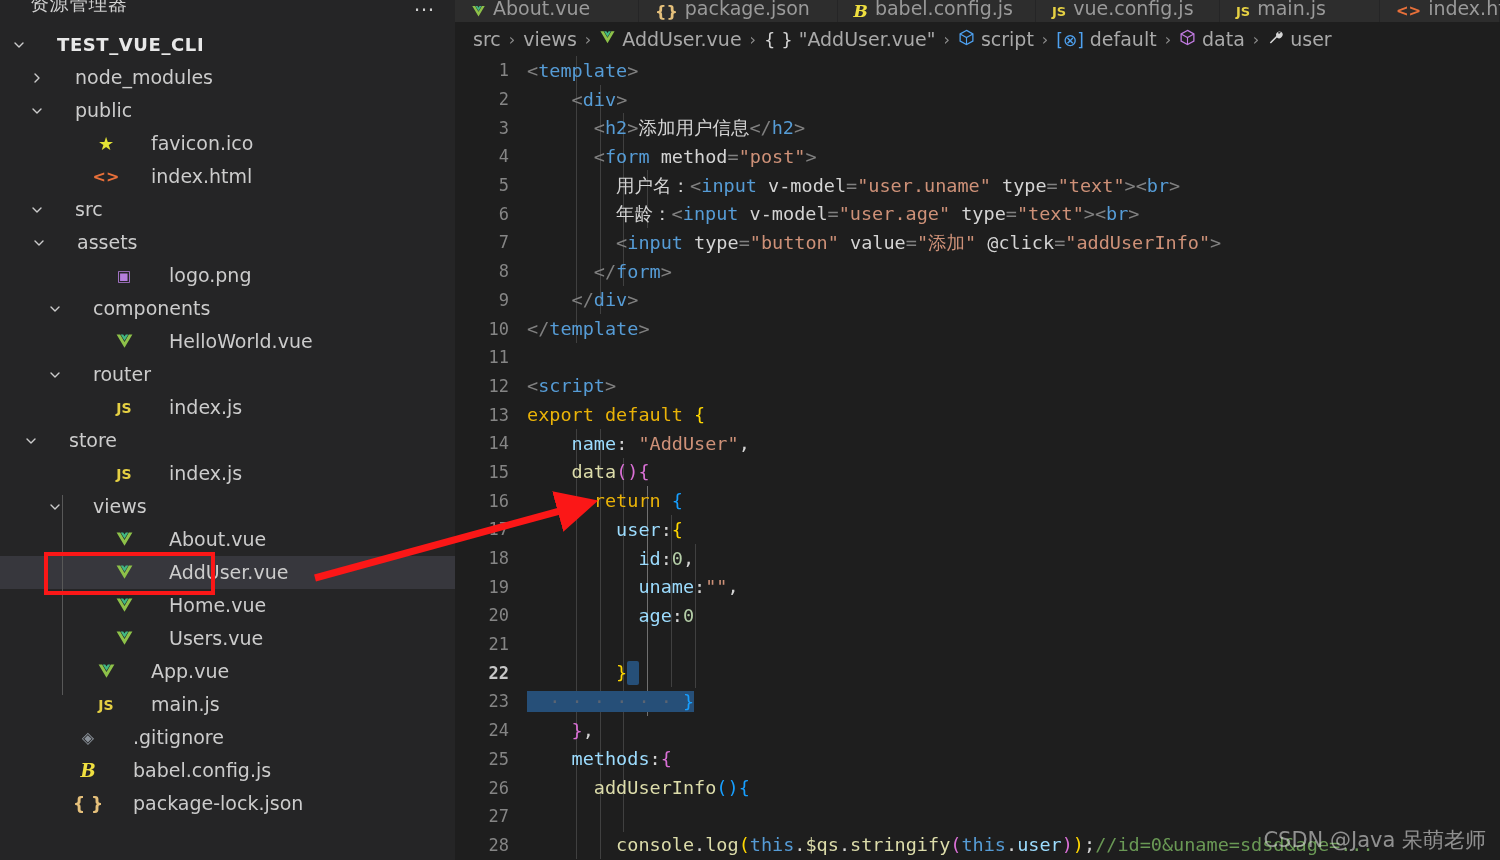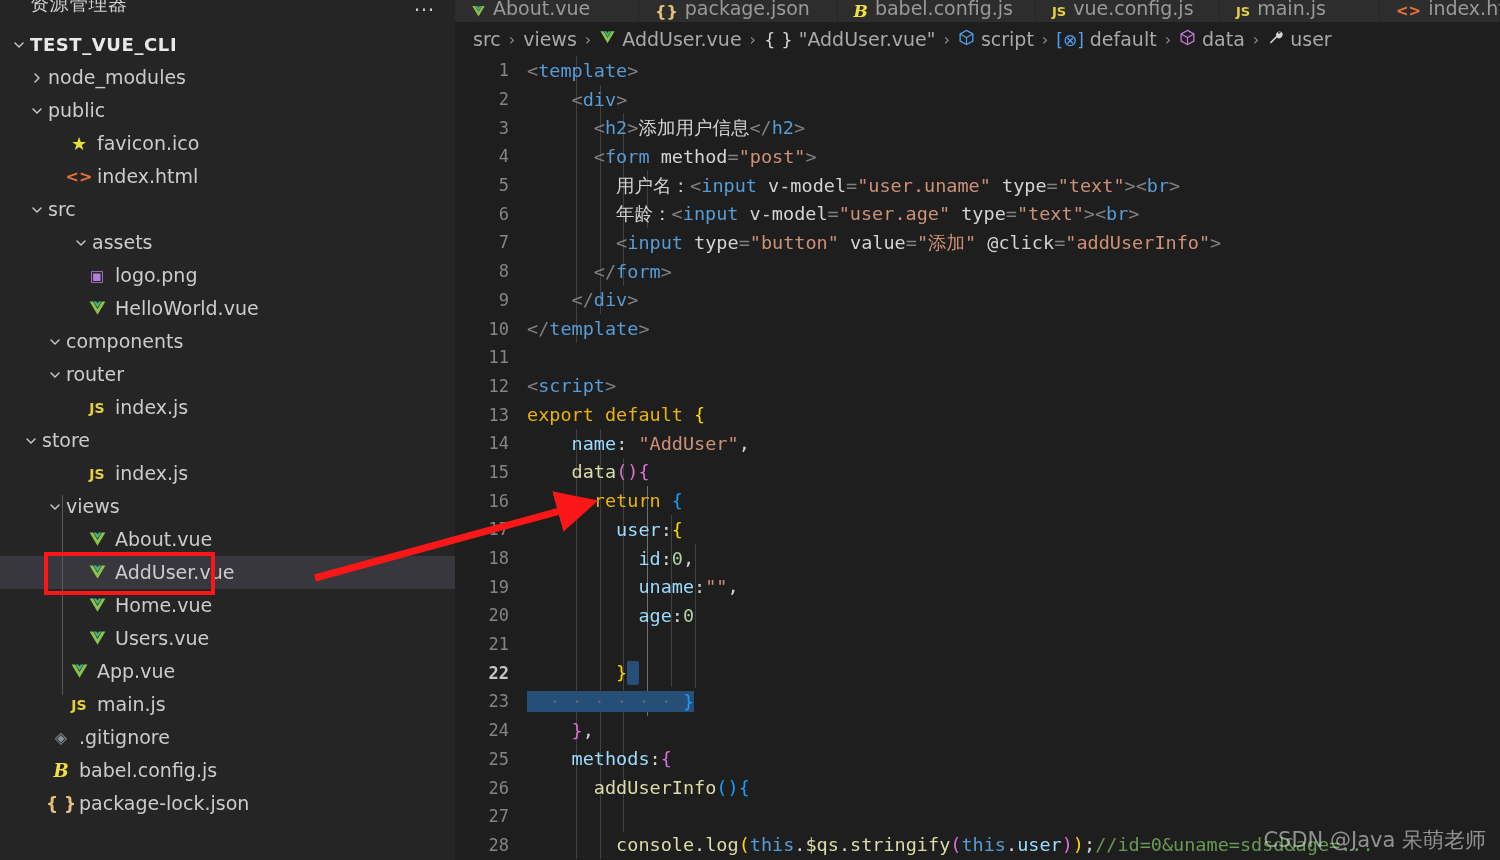--- a/index.html
+++ b/index.html
@@ -25,20 +25,21 @@
     font-family:"DejaVu Sans", sans-serif;
   }
   .sidebar-dots{ color:#cfcfcf; font-size:22px; line-height:10px; letter-spacing:2px;}
 
   .tree{ position:absolute; top:28px; left:0; width:455px; }
   .row{
     height:33px; display:flex; align-items:center;
     color:#cccccc; font-size:19px; white-space:nowrap;
     font-family:"DejaVu Sans", sans-serif;
     position:relative;
+    gap:27px;
   }
   .row.root{ font-weight:bold; letter-spacing:.6px; color:#e8e8e8; font-size:18px;}
   .row.active{ background:#37373d; }
   .chev{
     width:22px; display:inline-block; text-align:center;
     color:#cccccc; font-size:15px; flex:0 0 22px;
   }
   .chev svg{ display:block; margin:0 auto; }
   .ico{
     width:26px; flex:0 0 26px; display:flex; align-items:center;
@@ -196,54 +197,54 @@
           <span class="lbl">index.html</span>
         </div>
         <div class="row" style="padding-left:26px">
           <span class="chev">
             <svg width="12" height="12" viewBox="0 0 12 12">
               <path d="M2 4 L6 8 L10 4" stroke="#ccc" stroke-width="1.4" fill="none" stroke-linecap="round" stroke-linejoin="round"></path>
             </svg>
           </span>
           <span class="lbl">src</span>
         </div>
-        <div class="row" style="padding-left:70px">
+        <div class="row" style="padding-left:28px">
           <span class="chev">
             <svg width="12" height="12" viewBox="0 0 12 12">
               <path d="M2 4 L6 8 L10 4" stroke="#ccc" stroke-width="1.4" fill="none" stroke-linecap="round" stroke-linejoin="round"></path>
             </svg>
           </span>
           <span class="lbl">assets</span>
         </div>
         <div class="row" style="padding-left:62px">
           <span class="chev"></span>
           <span class="ico">
             <span class="img-ico">▣</span>
           </span>
           <span class="lbl">logo.png</span>
+        </div>
+        <div class="row" style="padding-left:44px">
+          <span class="chev">
+            <svg width="12" height="12" viewBox="0 0 12 12">
+              <path d="M2 4 L6 8 L10 4" stroke="#ccc" stroke-width="1.4" fill="none" stroke-linecap="round" stroke-linejoin="round"></path>
+            </svg>
+          </span>
+          <span class="lbl">components</span>
         </div>
         <div class="row" style="padding-left:62px">
           <span class="chev"></span>
           <span class="ico">
             <span class="vue-ico">
               <svg width="19" height="19" viewBox="0 0 24 24">
                 <path d="M2 3 h4.5 L12 12.5 L17.5 3 H22 L12 20 Z" fill="#8dc149"></path>
                 <path d="M7.2 3 h3.2 L12 5.8 L13.6 3 h3.2 L12 11.2 Z" fill="#41b883"></path>
               </svg>
             </span>
           </span>
           <span class="lbl">HelloWorld.vue</span>
-        </div>
-        <div class="row" style="padding-left:44px">
-          <span class="chev">
-            <svg width="12" height="12" viewBox="0 0 12 12">
-              <path d="M2 4 L6 8 L10 4" stroke="#ccc" stroke-width="1.4" fill="none" stroke-linecap="round" stroke-linejoin="round"></path>
-            </svg>
-          </span>
-          <span class="lbl">components</span>
         </div>
         <div class="row" style="padding-left:44px">
           <span class="chev">
             <svg width="12" height="12" viewBox="0 0 12 12">
               <path d="M2 4 L6 8 L10 4" stroke="#ccc" stroke-width="1.4" fill="none" stroke-linecap="round" stroke-linejoin="round"></path>
             </svg>
           </span>
           <span class="lbl">router</span>
         </div>
         <div class="row" style="padding-left:62px">

